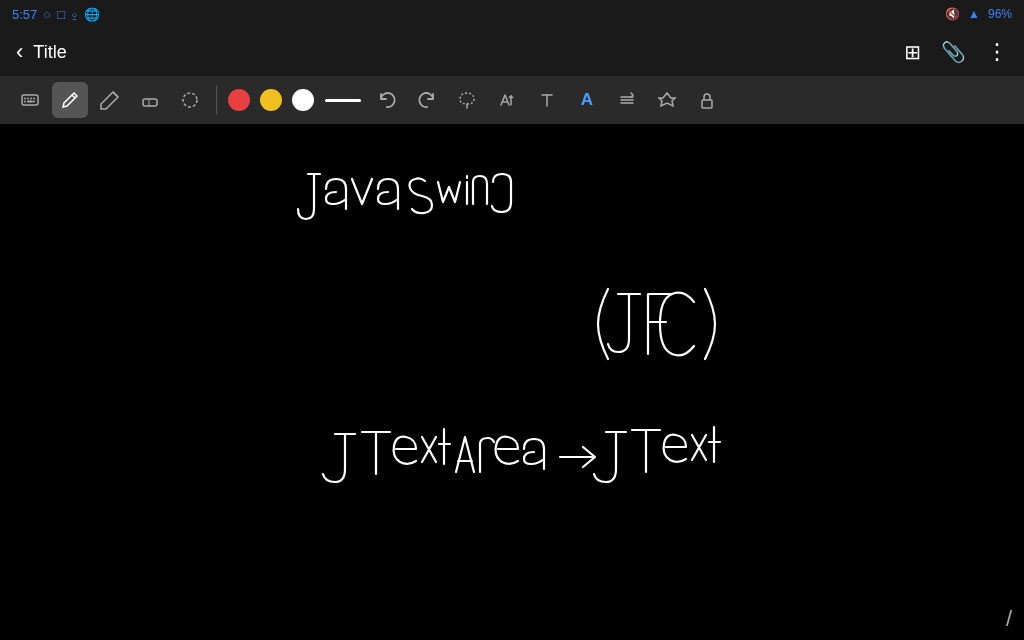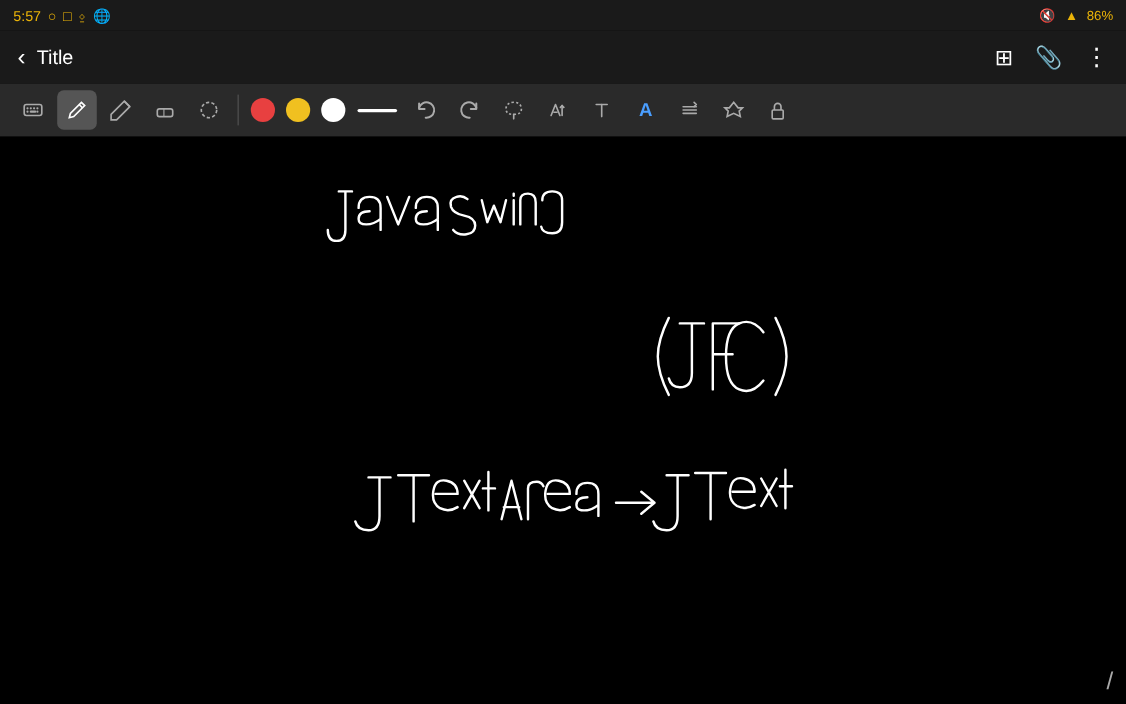--- a/index.html
+++ b/index.html
@@ -18,21 +18,21 @@
     #status-bar {
       position: absolute;
       top: 0; left: 0; right: 0;
       height: 28px;
       background: #1a1a1a;
       display: flex;
       align-items: center;
       justify-content: space-between;
       padding: 0 12px;
       font-size: 13px;
-      color: #eab308;
+      color: #3b82f6;
       z-index: 10;
     }
 
     #status-bar .left {
       display: flex;
       align-items: center;
       gap: 6px;
     }
 
     #status-bar .right {
@@ -162,21 +162,21 @@
   <div class="left">
     <span>5:57</span>
     <span>○</span>
     <span>□</span>
     <span>⍚</span>
     <span>🌐</span>
   </div>
   <div class="right">
     <span>🔇</span>
     <span>▲</span>
-    <span>86%</span>
+    <span>96%</span>
   </div>
 </div>
 
 <div id="title-bar">
   <div class="left">
     <span class="back-arrow">‹</span>
     <span>Title</span>
   </div>
   <div class="right">
     <span style="font-size:20px;">⊞</span>

